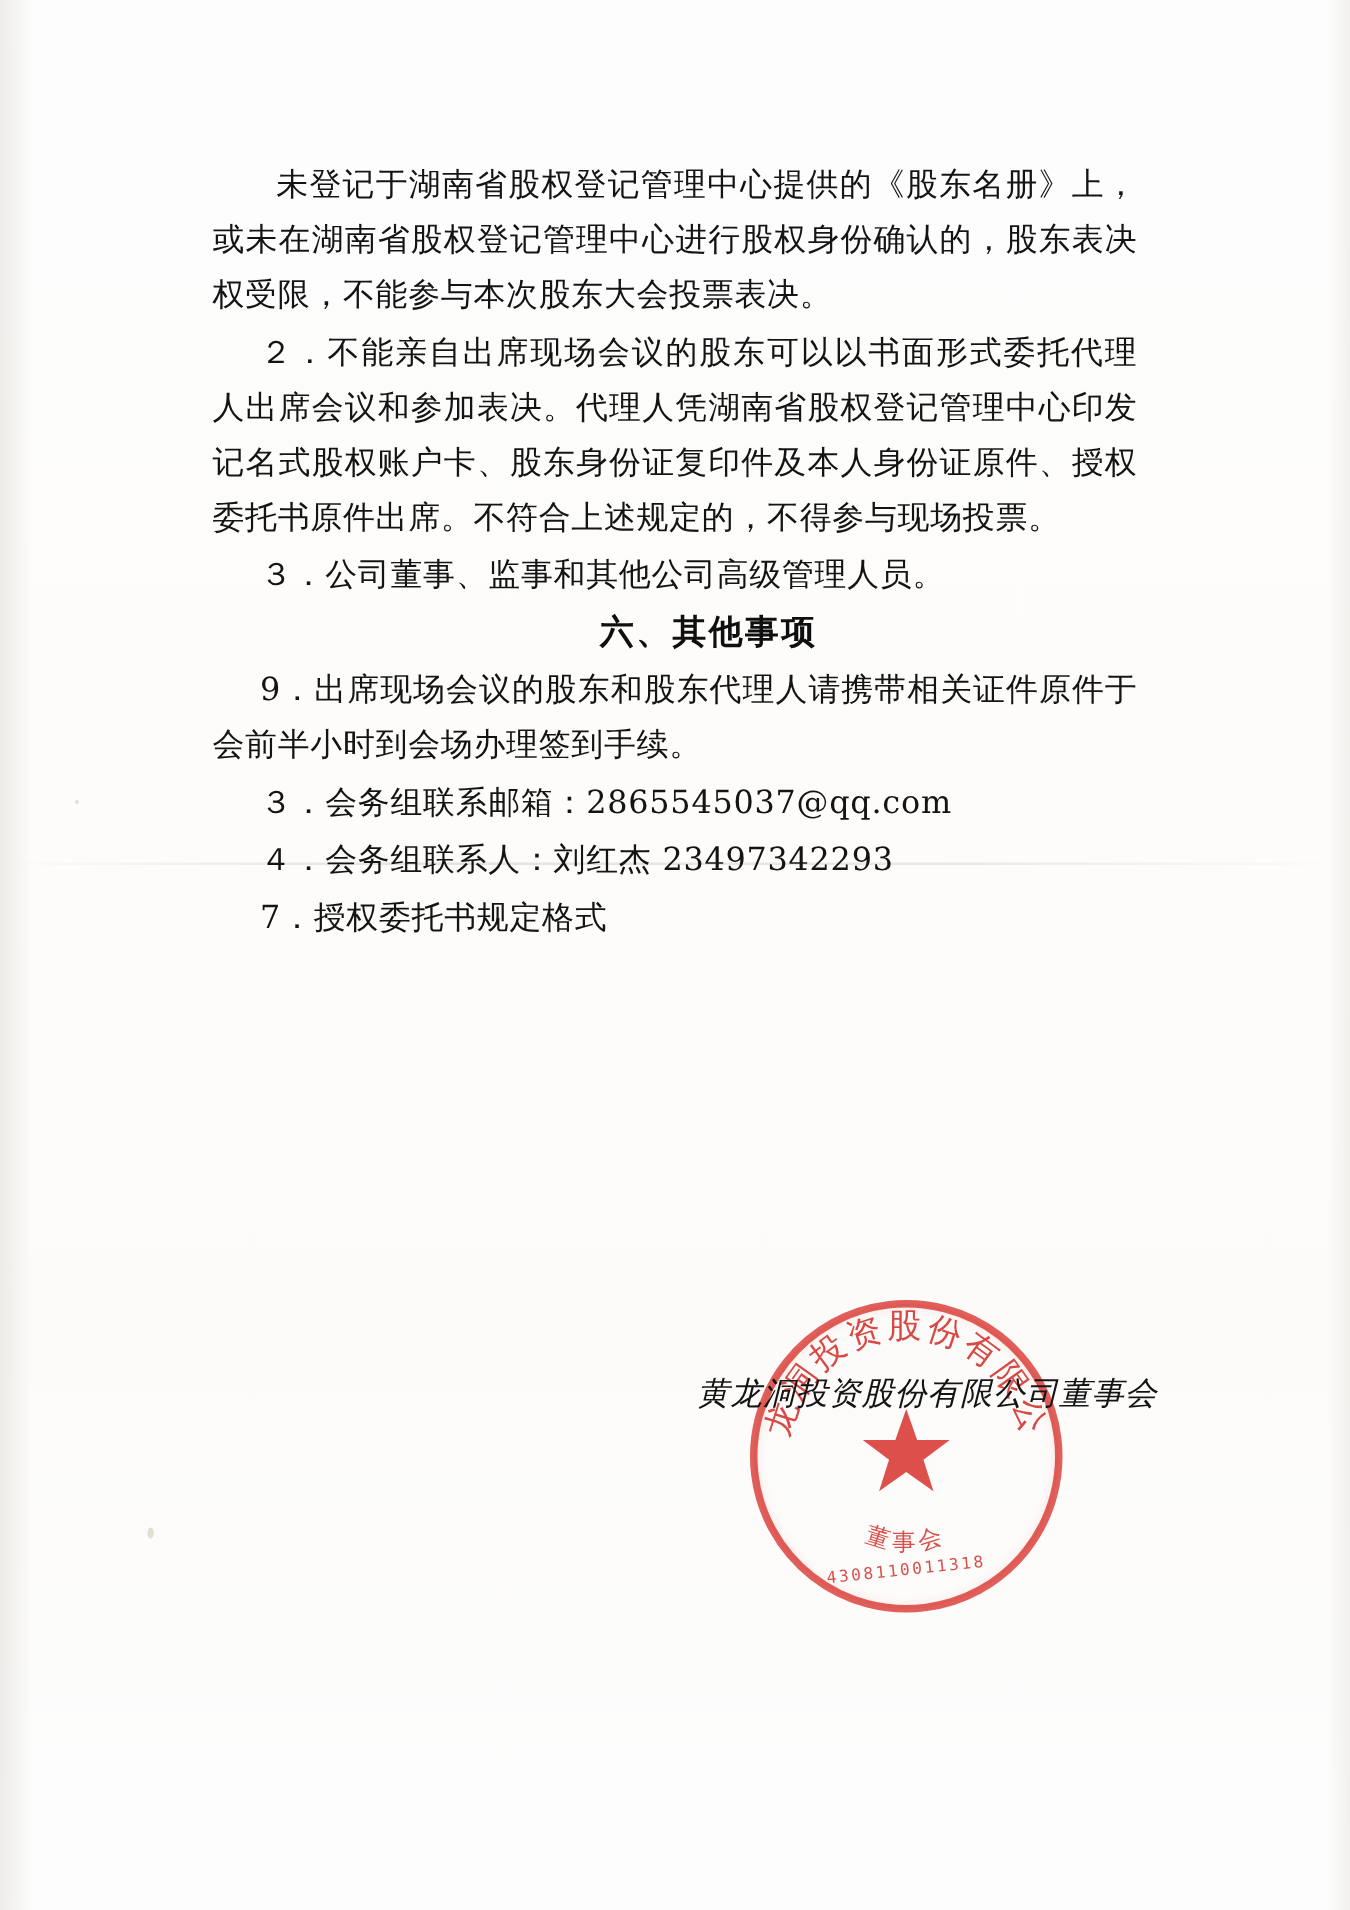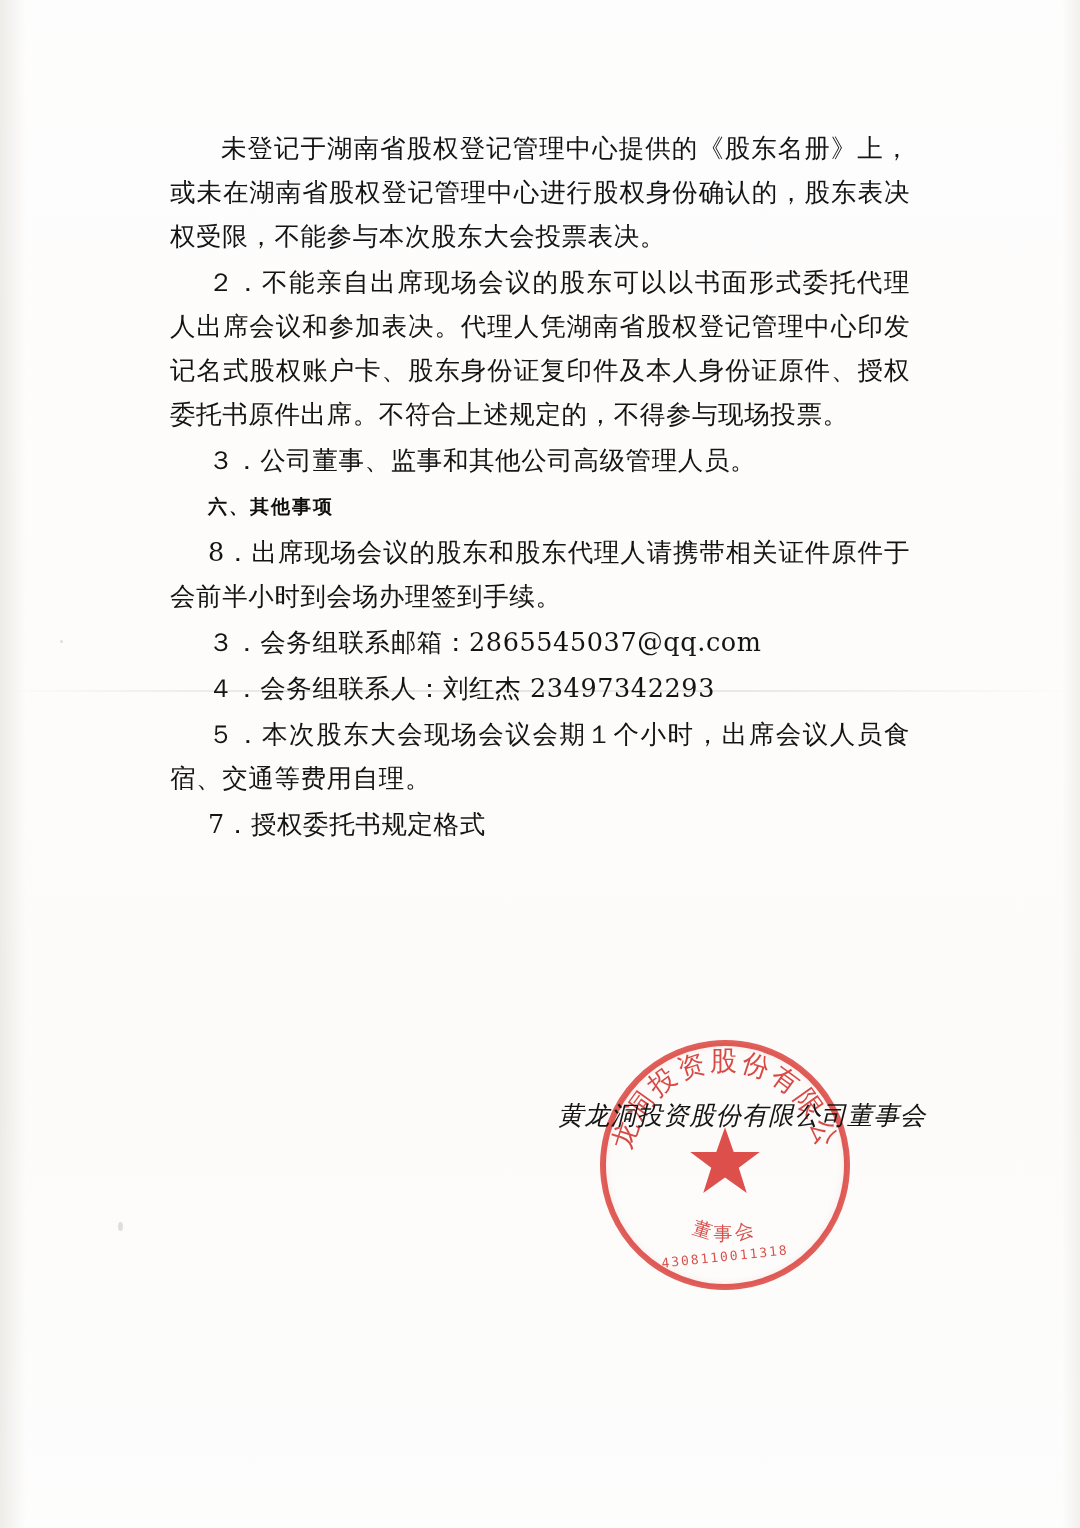--- a/index.html
+++ b/index.html
@@ -67,27 +67,28 @@
     letter-spacing: 0.6px;
     text-align: justify;
     text-justify: inter-ideograph;
     color: #141414;
   }
   p.indent { text-indent: 51px; }
   p.indent-num { text-indent: 38px; }
 
   h2.section {
     margin: 0 0 2px 0;
-    font-size: 19px;
+    font-size: 27px;
     line-height: 44px;
     letter-spacing: 2px;
     font-weight: 700;
     text-indent: 38px;
     color: #0f0f0f;
     font-family: "DejaVu Sans", "Liberation Sans", sans-serif;
+    text-align: center;
   }
 
   .mono {
     font-family: "DejaVu Serif", "Liberation Serif", serif;
     letter-spacing: 0px;
   }
 
   
   .signature {
     position: absolute;
@@ -171,24 +172,23 @@
   <div class="speck" style="left:60px; top:640px; width:3px; height:3px;"></div>
 
   <div class="content">
 
     <p class="para indent">未登记于湖南省股权登记管理中心提供的《股东名册》上，或未在湖南省股权登记管理中心进行股权身份确认的，股东表决权受限，不能参与本次股东大会投票表决。</p>
     <p class="para indent-num">２．不能亲自出席现场会议的股东可以以书面形式委托代理人出席会议和参加表决。代理人凭湖南省股权登记管理中心印发记名式股权账户卡、股东身份证复印件及本人身份证原件、授权委托书原件出席。不符合上述规定的，不得参与现场投票。</p>
     <p class="para indent-num">３．公司董事、监事和其他公司高级管理人员。</p>
 
     <h2 class="section">六、其他事项</h2>
 
-    <p class="para indent-num">8．出席现场会议的股东和股东代理人请携带相关证件原件于会前半小时到会场办理签到手续。</p>
+    <p class="para indent-num">9．出席现场会议的股东和股东代理人请携带相关证件原件于会前半小时到会场办理签到手续。</p>
     <p class="para indent-num mono">３．会务组联系邮箱：2865545037@qq.com</p>
     <p class="para indent-num mono">４．会务组联系人：刘红杰 23497342293</p>
-    <p class="para indent-num">５．本次股东大会现场会议会期１个小时，出席会议人员食宿、交通等费用自理。</p>
 
     <p class="para indent-num">7．授权委托书规定格式</p>
 
   </div>
 
   <div class="seal">
     <div class="ring"></div>
     <div class="arc-text">
       <svg width="250" height="250" viewBox="0 0 250 250" aria-hidden="true">
         <defs>

